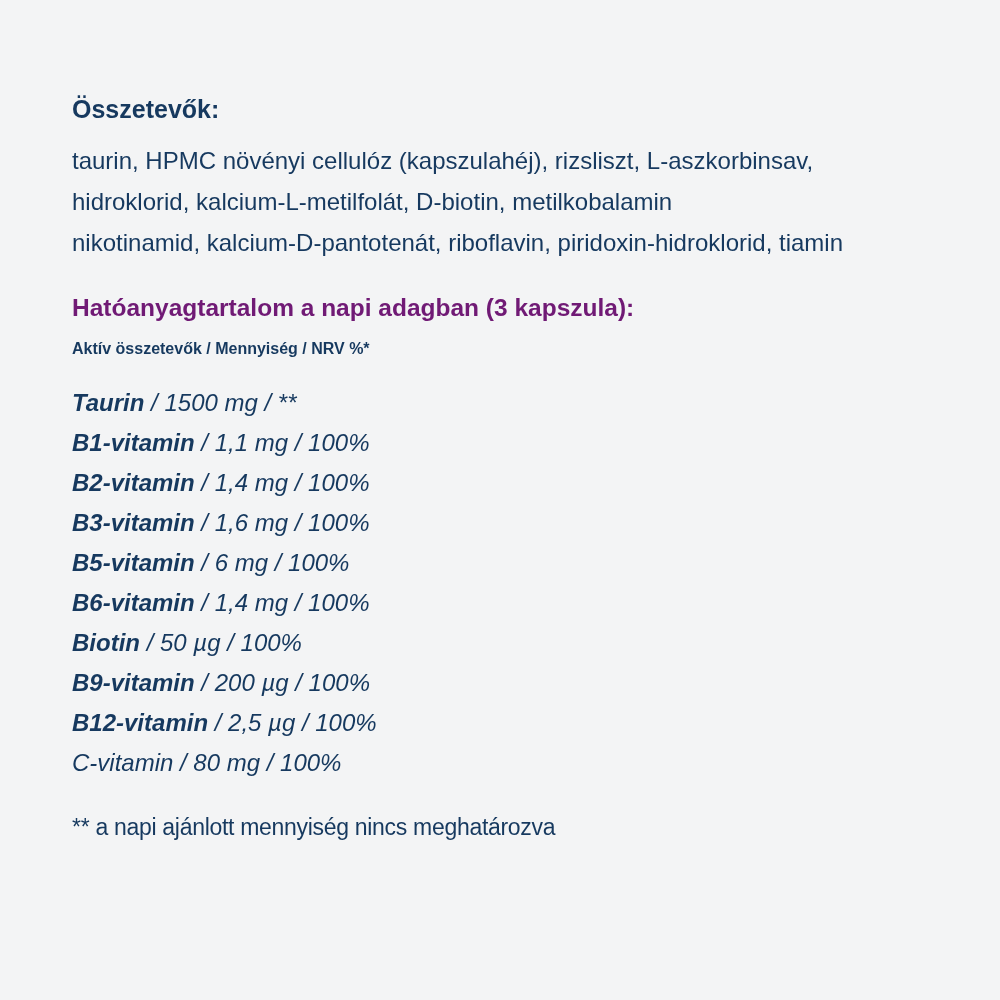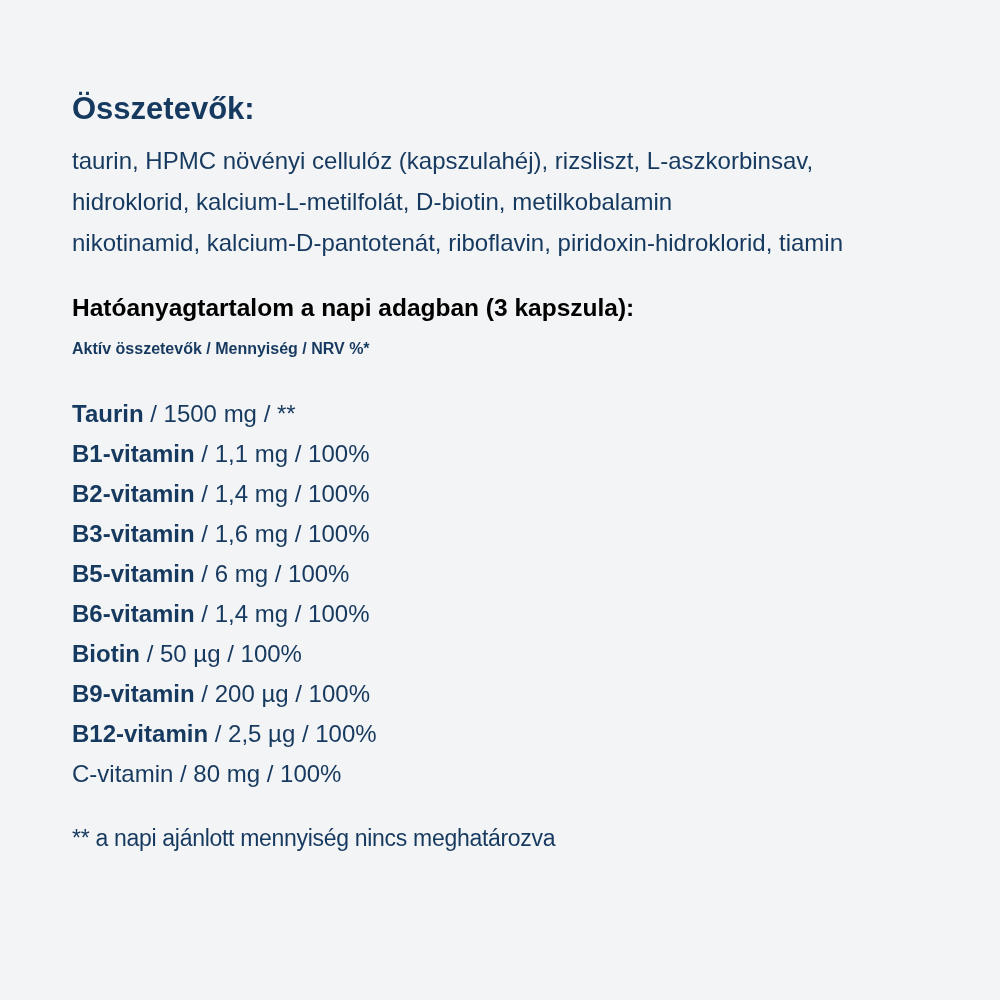--- a/index.html
+++ b/index.html
@@ -10,44 +10,45 @@
     height: 1000px;
     background: #f3f4f5;
     font-family: "Liberation Sans", sans-serif;
     color: #16395f;
     -webkit-font-smoothing: antialiased;
   }
   .content {
     padding: 96px 60px 0 72px;
   }
   .sec-title {
-    font-size: 31px;
+    font-size: 25px;
     font-weight: bold;
     line-height: 26px;
     margin: 0 0 18px 0;
   }
   .ingredients-text .line {
     font-size: 24px;
     line-height: 41px;
     font-weight: normal;
   }
   .accent-heading {
-    color: #000000;
+    color: #701a75;
     font-size: 24.5px;
     font-weight: bold;
     line-height: 41px;
     margin-top: 24px;
   }
   .subheading {
     font-size: 16px;
     font-weight: bold;
     line-height: 41px;
   }
   .nutrients {
-    margin-top: 25px;
+    margin-top: 14px;
+    font-style: italic;
   }
   .nutrient-row {
     font-size: 24px;
     line-height: 40px;
   }
   .nutrient-row .name {
     font-weight: bold;
   }
   .nutrient-row .name.plain {
     font-weight: normal;

